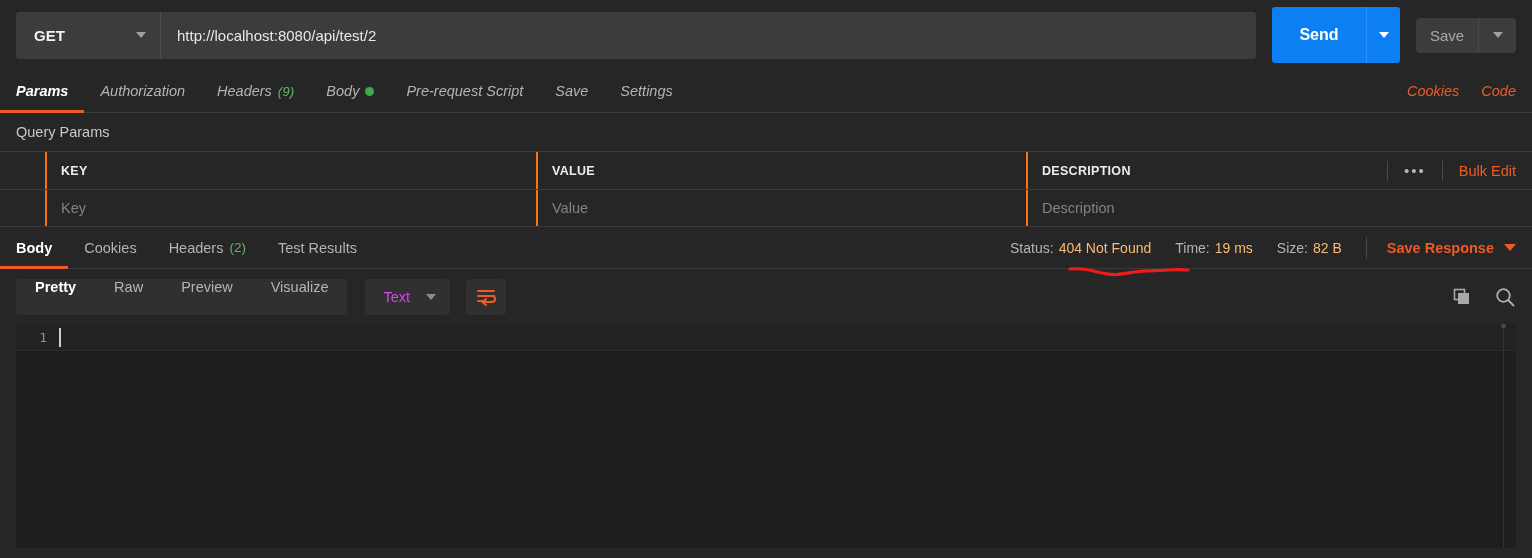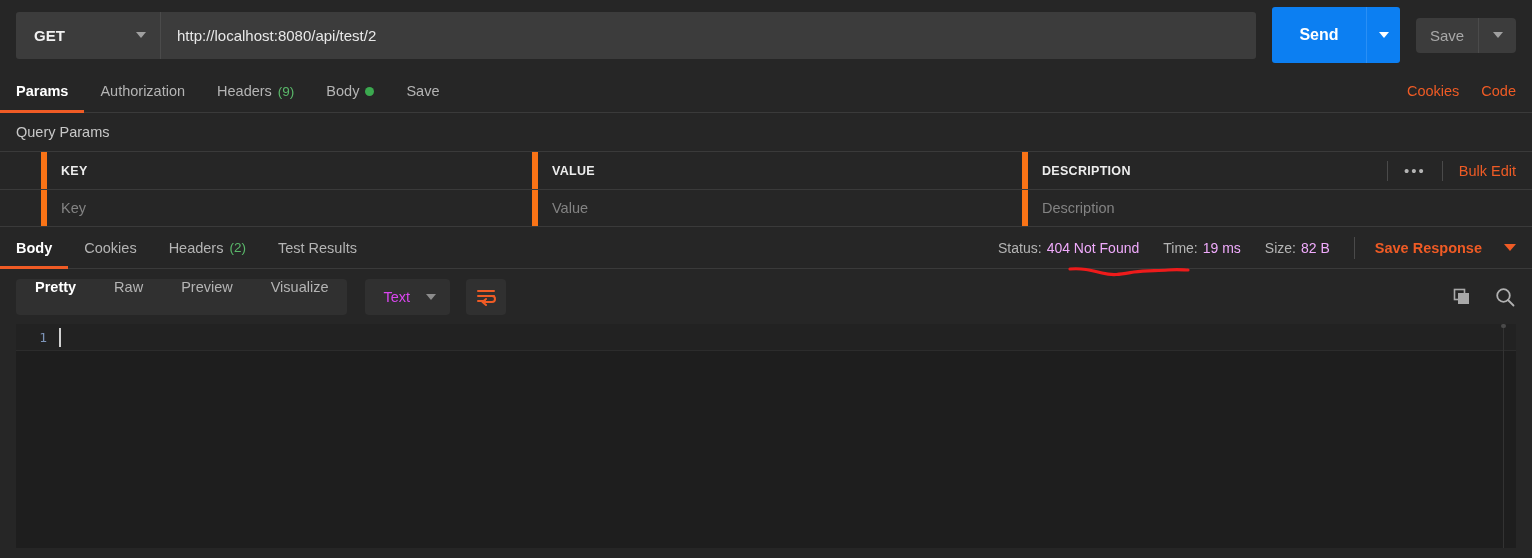--- a/index.html
+++ b/index.html
@@ -108,20 +108,21 @@
   }
 
   
   .req-tabs {
     height: 43px;
     display: flex;
     align-items: stretch;
     background: #262626;
     border-bottom: 1px solid #3a3a3a;
     padding: 0 16px 0 0;
+    font-style: italic;
   }
   .tab {
     display: flex;
     align-items: center;
     gap: 6px;
     padding: 0 16px;
     color: #b4b4b4;
     font-size: 14.5px;
     cursor: pointer;
     position: relative;
@@ -166,21 +167,21 @@
   .tbl { background: #262626; }
   .tbl-row {
     display: flex;
     height: 38px;
     border-top: 1px solid #3a3a3a;
   }
   .tbl-row.body-row { border-bottom: 1px solid #3a3a3a; }
   .cell {
     display: flex;
     align-items: center;
-    border-right: 6px solid #f97316;
+    border-right: 2px solid #f97316;
     padding-left: 14px;
     overflow: hidden;
     white-space: nowrap;
   }
   .cell.ck { flex: 0 0 47px; padding-left: 0; }
   .cell.key { flex: 0 0 491px; }
   .cell.val { flex: 0 0 490px; }
   .cell.desc { flex: 1 1 auto; border-right: none; }
   .hdr-txt { color: #ededed; font-size: 12.5px; font-weight: bold; letter-spacing: .3px; }
   .ph-txt { color: #838383; font-size: 14.5px; }
@@ -225,35 +226,35 @@
     position: relative;
   }
   .status-area {
     margin-left: auto;
     display: flex;
     align-items: center;
     gap: 0;
     font-size: 14px;
   }
   .stat-label { color: #b4b4b4; margin-right: 5px; }
-  .stat-val { color: #f0abfc; }
+  .stat-val { color: #fdba74; }
   .stat-group { display: flex; align-items: center; margin-right: 24px; position: relative; }
   .vdiv {
     width: 1px;
     height: 22px;
     background: #4a4a4a;
     margin-right: 20px;
   }
   .save-resp {
     color: #ef5b25;
     font-size: 14.5px;
     font-weight: bold;
     display: flex;
     align-items: center;
-    gap: 22px;
+    gap: 10px;
     cursor: pointer;
   }
   .save-resp .caret { border-top-color: #ef5b25; border-left-width: 6px; border-right-width: 6px; border-top-width: 7px; }
   .annot-underline {
     position: absolute;
     left: 1068px;
     top: 265px;
     pointer-events: none;
   }
 
@@ -398,21 +399,27 @@
   </div>
   <div class="tab">
     <span>Headers</span>
     <span class="count">(9)</span>
   </div>
   <div class="tab">
     <span>Body</span>
     <span class="green-dot"></span>
   </div>
   <div class="tab">
+    <span>Pre-request Script</span>
+  </div>
+  <div class="tab">
     <span>Save</span>
+  </div>
+  <div class="tab">
+    <span>Settings</span>
   </div>
   <div class="tabs-right">
     <span class="link-orange">Cookies</span>
     <span class="link-orange">Code</span>
   </div>
 </div>
 
 <div class="qp-title">Query Params</div>
 <div class="tbl">
   <div class="tbl-row">

